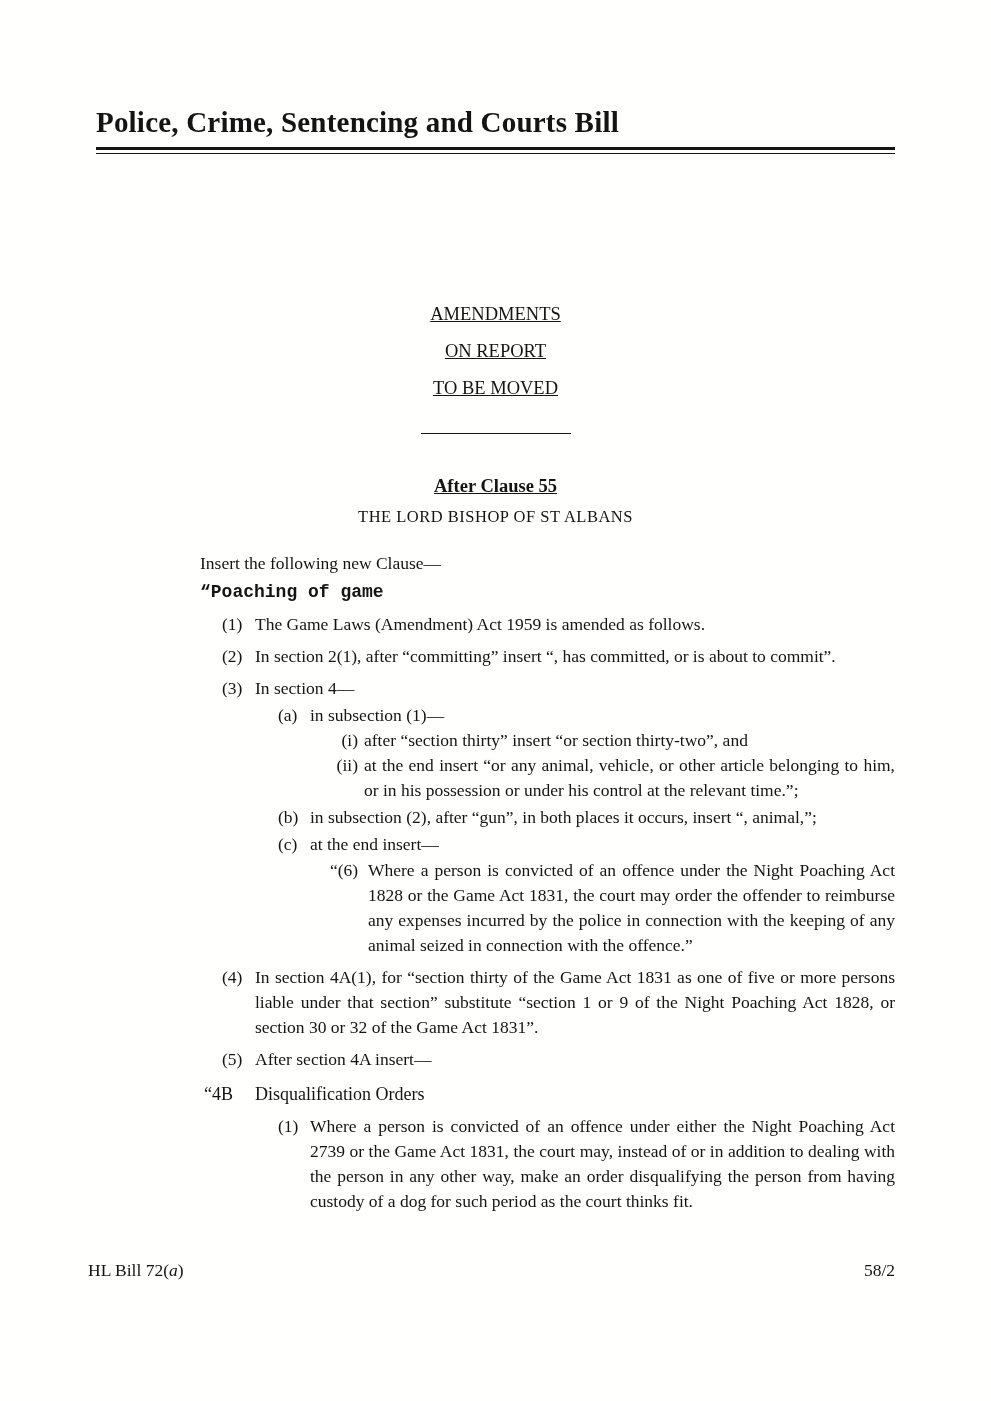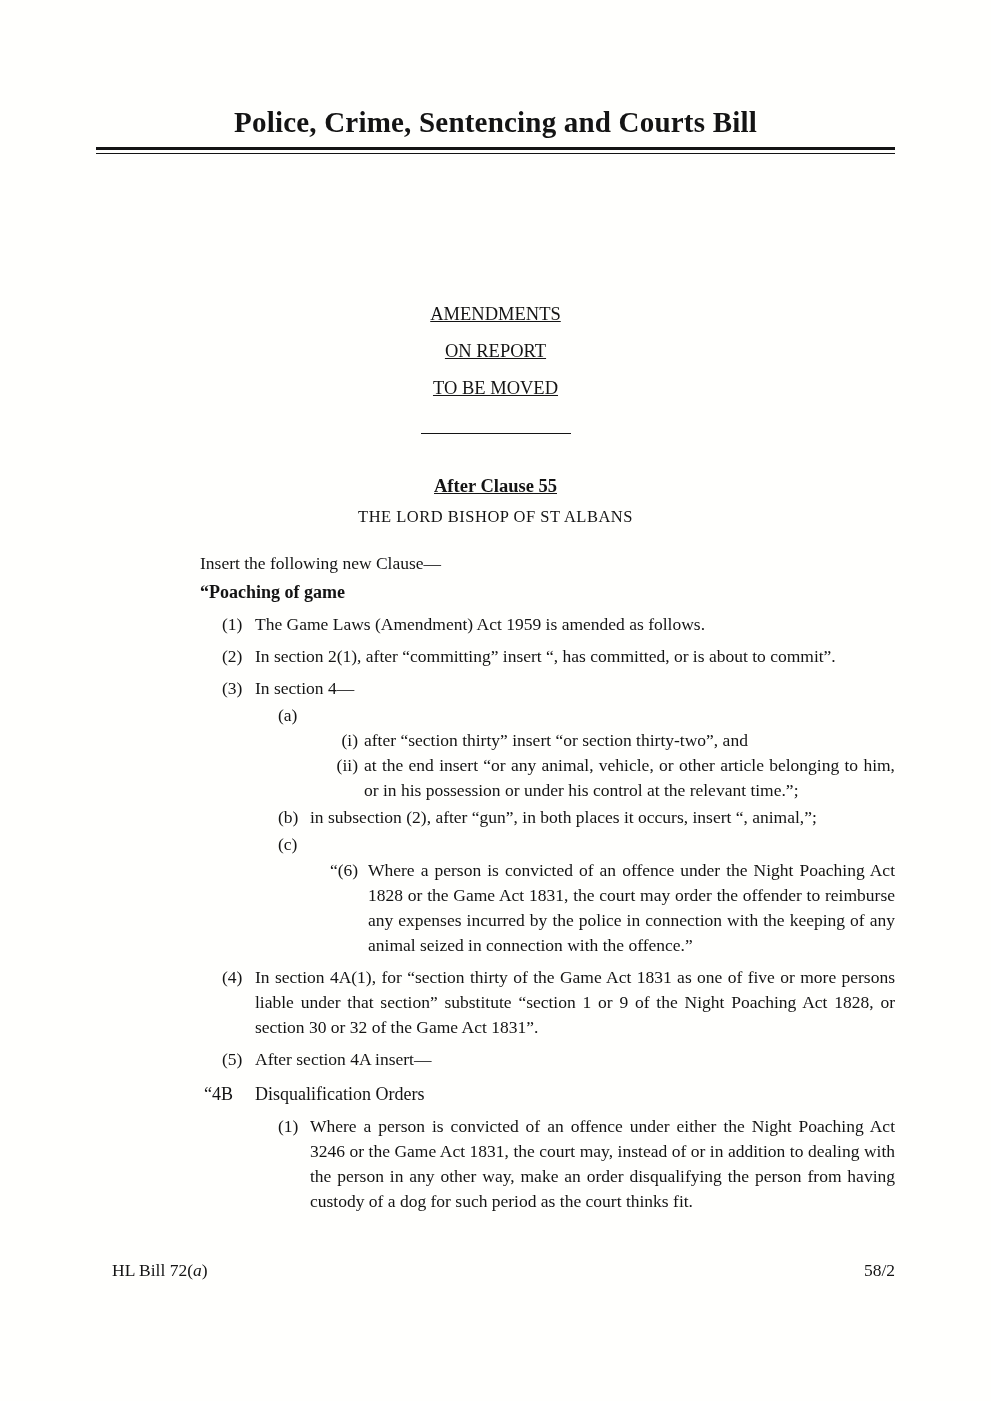--- a/index.html
+++ b/index.html
@@ -9,21 +9,20 @@
     width: 991px;
     height: 1401px;
     margin: 0 auto;
     background: #fffffd;
     font-family: "Liberation Serif", "DejaVu Serif", serif;
     color: #141414;
     overflow: hidden;
   }
   .header { padding-top: 106px; }
   .title {
-    text-align: center;
     font-weight: bold;
     font-size: 29px;
     line-height: 33px;
     margin: 0 96px 8px 96px;
     letter-spacing: 0.2px;
   }
   .rules { margin: 0 96px; }
   .rule-thick { border-top: 3px solid #141414; }
   .rule-thin  { border-top: 1px solid #141414; margin-top: 3px; }
 
@@ -49,21 +48,21 @@
     margin-top: 10px;
     letter-spacing: 0.5px;
   }
 
   .body-block {
     margin: 24px 96px 0 200px;
     font-size: 17.5px;
     line-height: 25px;
   }
   .instruction { }
-  .clause-title { font-weight: bold; font-size: 18px; margin-top: 4px; }
+  .clause-title { font-weight: bold; font-size: 18px; margin-top: 4px; font-family: Liberation Mono, monospace; }
 
   .item { display: flex; margin-top: 7px; }
   .item .num { flex: 0 0 auto; }
   .item .txt { flex: 1 1 auto; text-align: justify; }
 
   .item.l1 .num { margin-left: 22px; width: 33px; }
   .item.l2 { margin-top: 2px; }
   .item.l2 .num { margin-left: 78px; width: 32px; }
   .item.l3 { margin-top: 0; }
   .item.l3 .num { margin-left: 134px; width: 30px; text-align: right; padding-right: 6px; }
@@ -73,21 +72,21 @@
   .quote .txt { flex: 1 1 auto; text-align: justify; }
 
   .inserted-heading { display: flex; font-weight: normal; font-size: 18px; margin-top: 10px; }
   .inserted-heading .sec-num { flex: 0 0 auto; margin-left: 4px; width: 51px; }
   .inserted-heading .sec-title { flex: 1 1 auto; }
 
   .item.final { margin-top: 7px; }
 
   .footer {
     position: absolute;
-    left: 112px;
+    left: 88px;
     right: 96px;
     top: 1260px;
     display: flex;
     justify-content: space-between;
     font-size: 17.5px;
   }
   .footer .it { font-style: italic; }
 </style>
 </head>
 <body>
@@ -129,39 +128,41 @@
       <span class="txt">In section 2(1), after “committing” insert “, has committed, or is about to commit”.</span>
     </div>
 
     <div class="item l1">
       <span class="num">(3)</span>
       <span class="txt">In section 4—</span>
     </div>
 
     <div class="item l2">
       <span class="num">(a)</span>
+      <span class="txt">in subsection (1)—</span>
     </div>
 
     <div class="item l3">
       <span class="num">(i)</span>
       <span class="txt">after “section thirty” insert “or section thirty-two”, and</span>
     </div>
 
     <div class="item l3">
       <span class="num">(ii)</span>
       <span class="txt">at the end insert “or any animal, vehicle, or other article belonging to him, or in his possession or under his control at the relevant time.”;</span>
     </div>
 
     <div class="item l2">
       <span class="num">(b)</span>
       <span class="txt">in subsection (2), after “gun”, in both places it occurs, insert “, animal,”;</span>
     </div>
 
     <div class="item l2">
       <span class="num">(c)</span>
+      <span class="txt">at the end insert—</span>
     </div>
 
     <div class="quote">
       <span class="num">“(6)</span>
       <span class="txt">Where a person is convicted of an offence under the Night Poaching Act 1828 or the Game Act 1831, the court may order the offender to reimburse any expenses incurred by the police in connection with the keeping of any animal seized in connection with the offence.”</span>
     </div>
 
     <div class="item l1">
       <span class="num">(4)</span>
       <span class="txt">In section 4A(1), for “section thirty of the Game Act 1831 as one of five or more persons liable under that section” substitute “section 1 or 9 of the Night Poaching Act 1828, or section 30 or 32 of the Game Act 1831”.</span>
@@ -172,21 +173,21 @@
       <span class="txt">After section 4A insert—</span>
     </div>
 
     <div class="inserted-heading">
       <span class="sec-num">“4B</span>
       <span class="sec-title">Disqualification Orders</span>
     </div>
 
     <div class="item l2 final">
       <span class="num">(1)</span>
-      <span class="txt">Where a person is convicted of an offence under either the Night Poaching Act 3246 or the Game Act 1831, the court may, instead of or in addition to dealing with the person in any other way, make an order disqualifying the person from having custody of a dog for such period as the court thinks fit.</span>
+      <span class="txt">Where a person is convicted of an offence under either the Night Poaching Act 2739 or the Game Act 1831, the court may, instead of or in addition to dealing with the person in any other way, make an order disqualifying the person from having custody of a dog for such period as the court thinks fit.</span>
     </div>
 
   </div>
 
   <div class="footer">
     <div class="footer-left">
       <span>HL Bill 72(</span><span class="it">a</span><span>)</span>
     </div>
     <div class="footer-right">58/2</div>
   </div>

